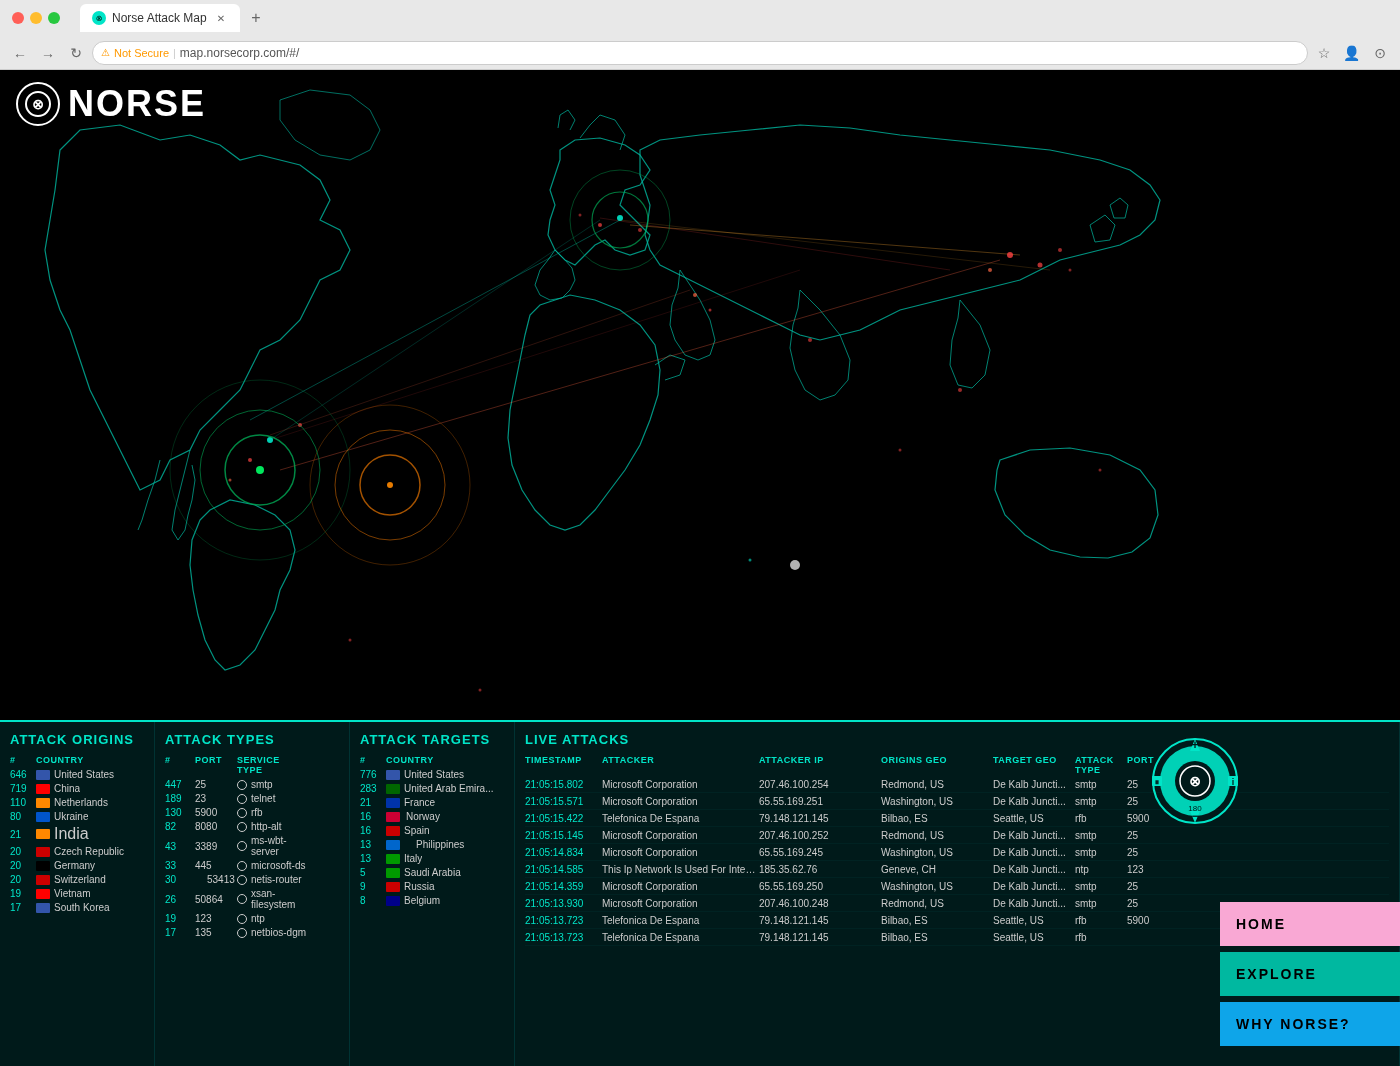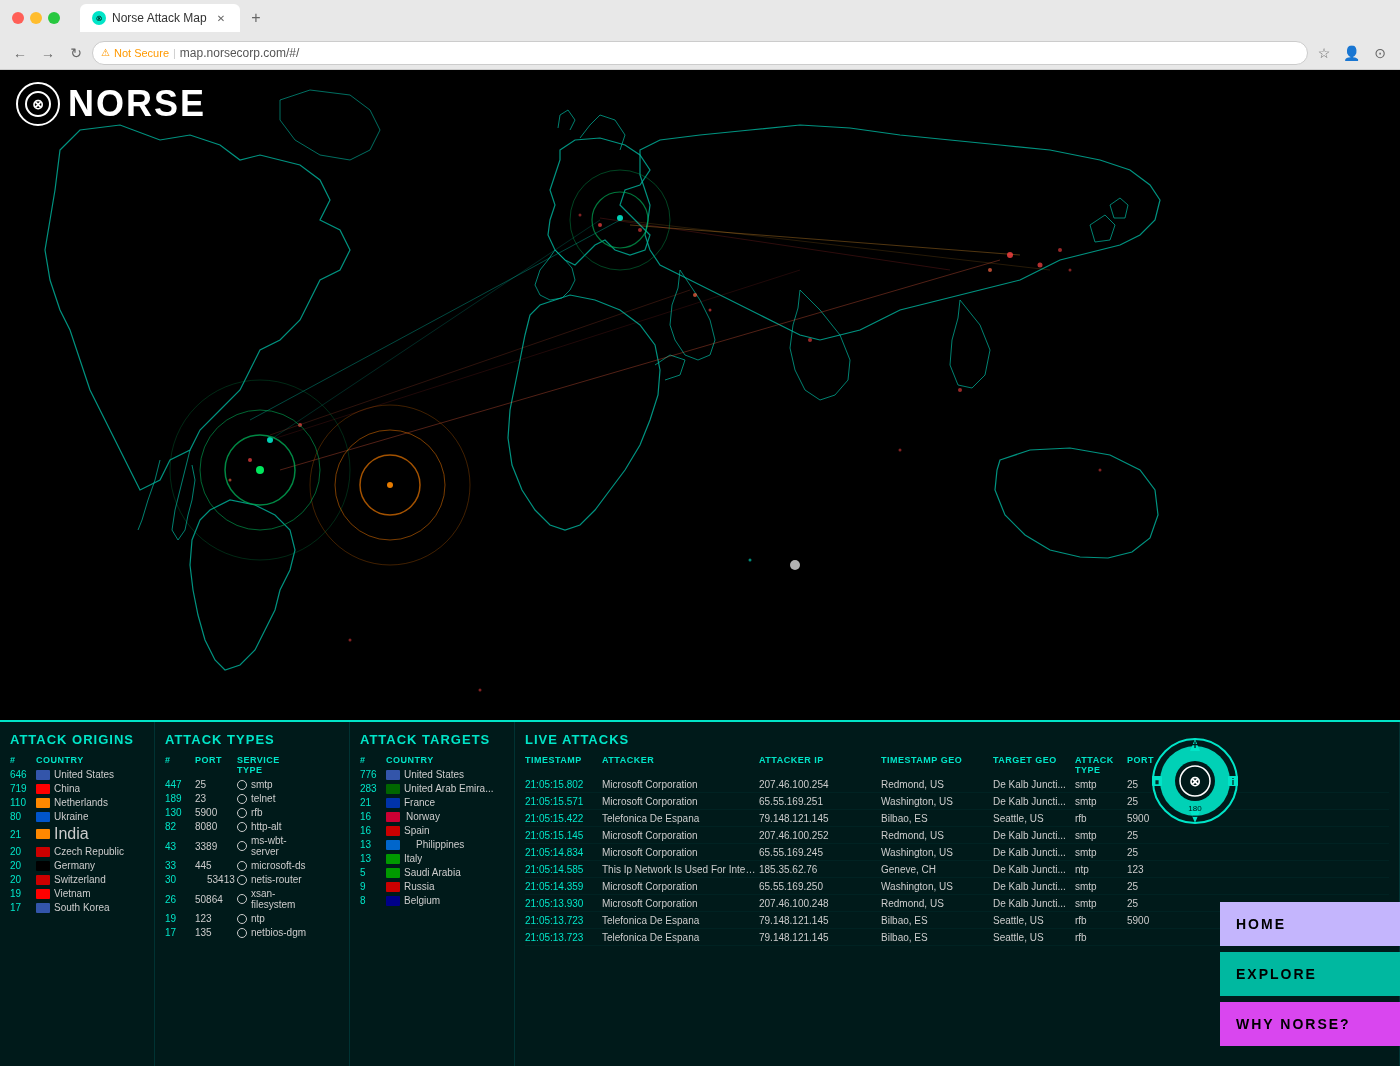--- a/index.html
+++ b/index.html
@@ -314,23 +314,23 @@
       align-items: center;
       padding: 0 16px;
       cursor: pointer;
       font-size: 14px;
       font-weight: 700;
       letter-spacing: 2px;
       color: #000;
       text-transform: uppercase;
     }
 
-    .nav-home { background: #c4b5fd; }
+    .nav-home { background: #f9a8d4; }
     .nav-explore { background: #00b8a0; }
-    .nav-why { background: #d946ef; }
+    .nav-why { background: #0ea5e9; }
 
     
     .control-widget {
       position: absolute;
       right: 160px;
       bottom: 240px;
       width: 90px;
       height: 90px;
       z-index: 20;
     }
@@ -764,21 +764,21 @@
     </div>
         </div>
     </div>
 
     <div class="panel-section live-section">
       <div class="section-title">LIVE ATTACKS</div>
       <div class="live-col-header">
         <span>TIMESTAMP</span>
         <span>ATTACKER</span>
         <span>ATTACKER IP</span>
-        <span>TIMESTAMP GEO</span>
+        <span>ORIGINS GEO</span>
         <span>TARGET GEO</span>
         <span>ATTACK TYPE</span>
         <span>PORT</span>
       </div>
       <div id="live-rows">
           <div class="live-row">
       <span class="live-cell timestamp">21:05:15.802</span>
       <span class="live-cell">Microsoft Corporation</span>
       <span class="live-cell">207.46.100.254</span>
       <span class="live-cell">Redmond, US</span>

